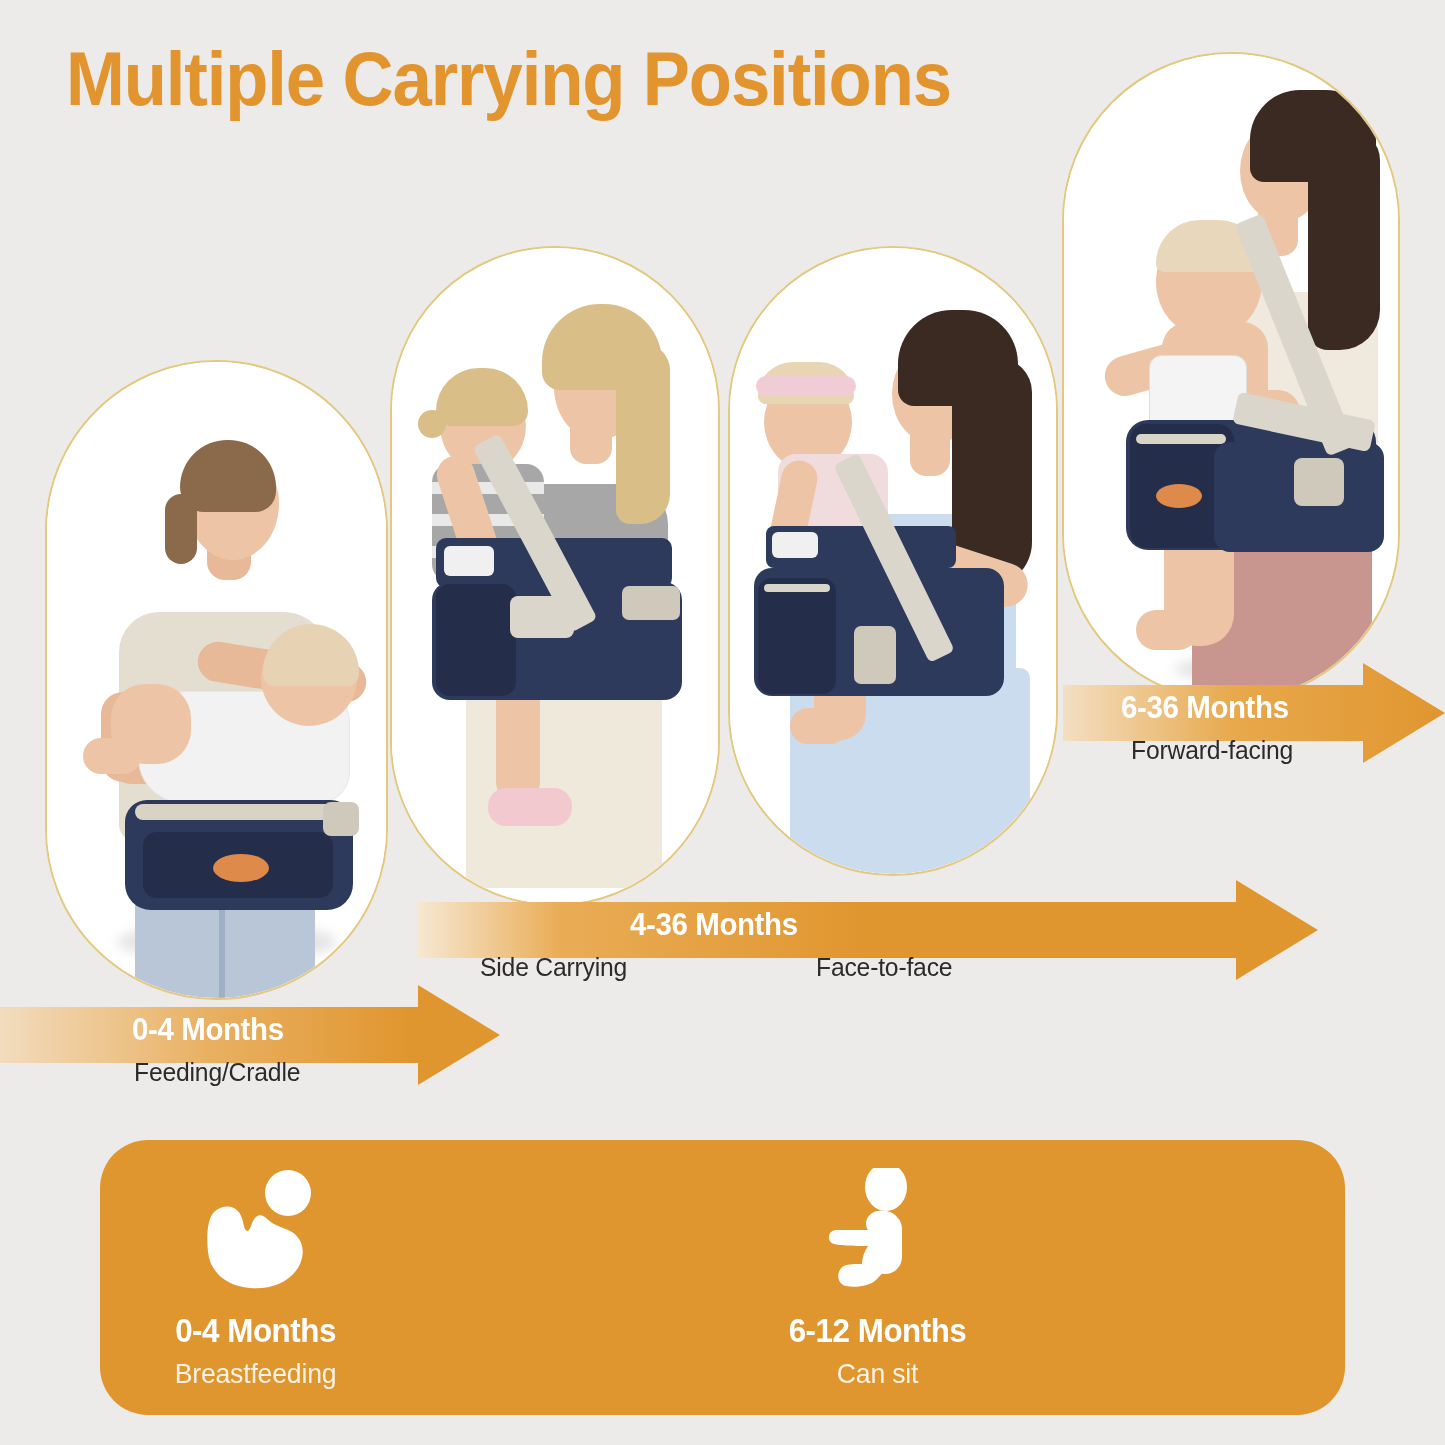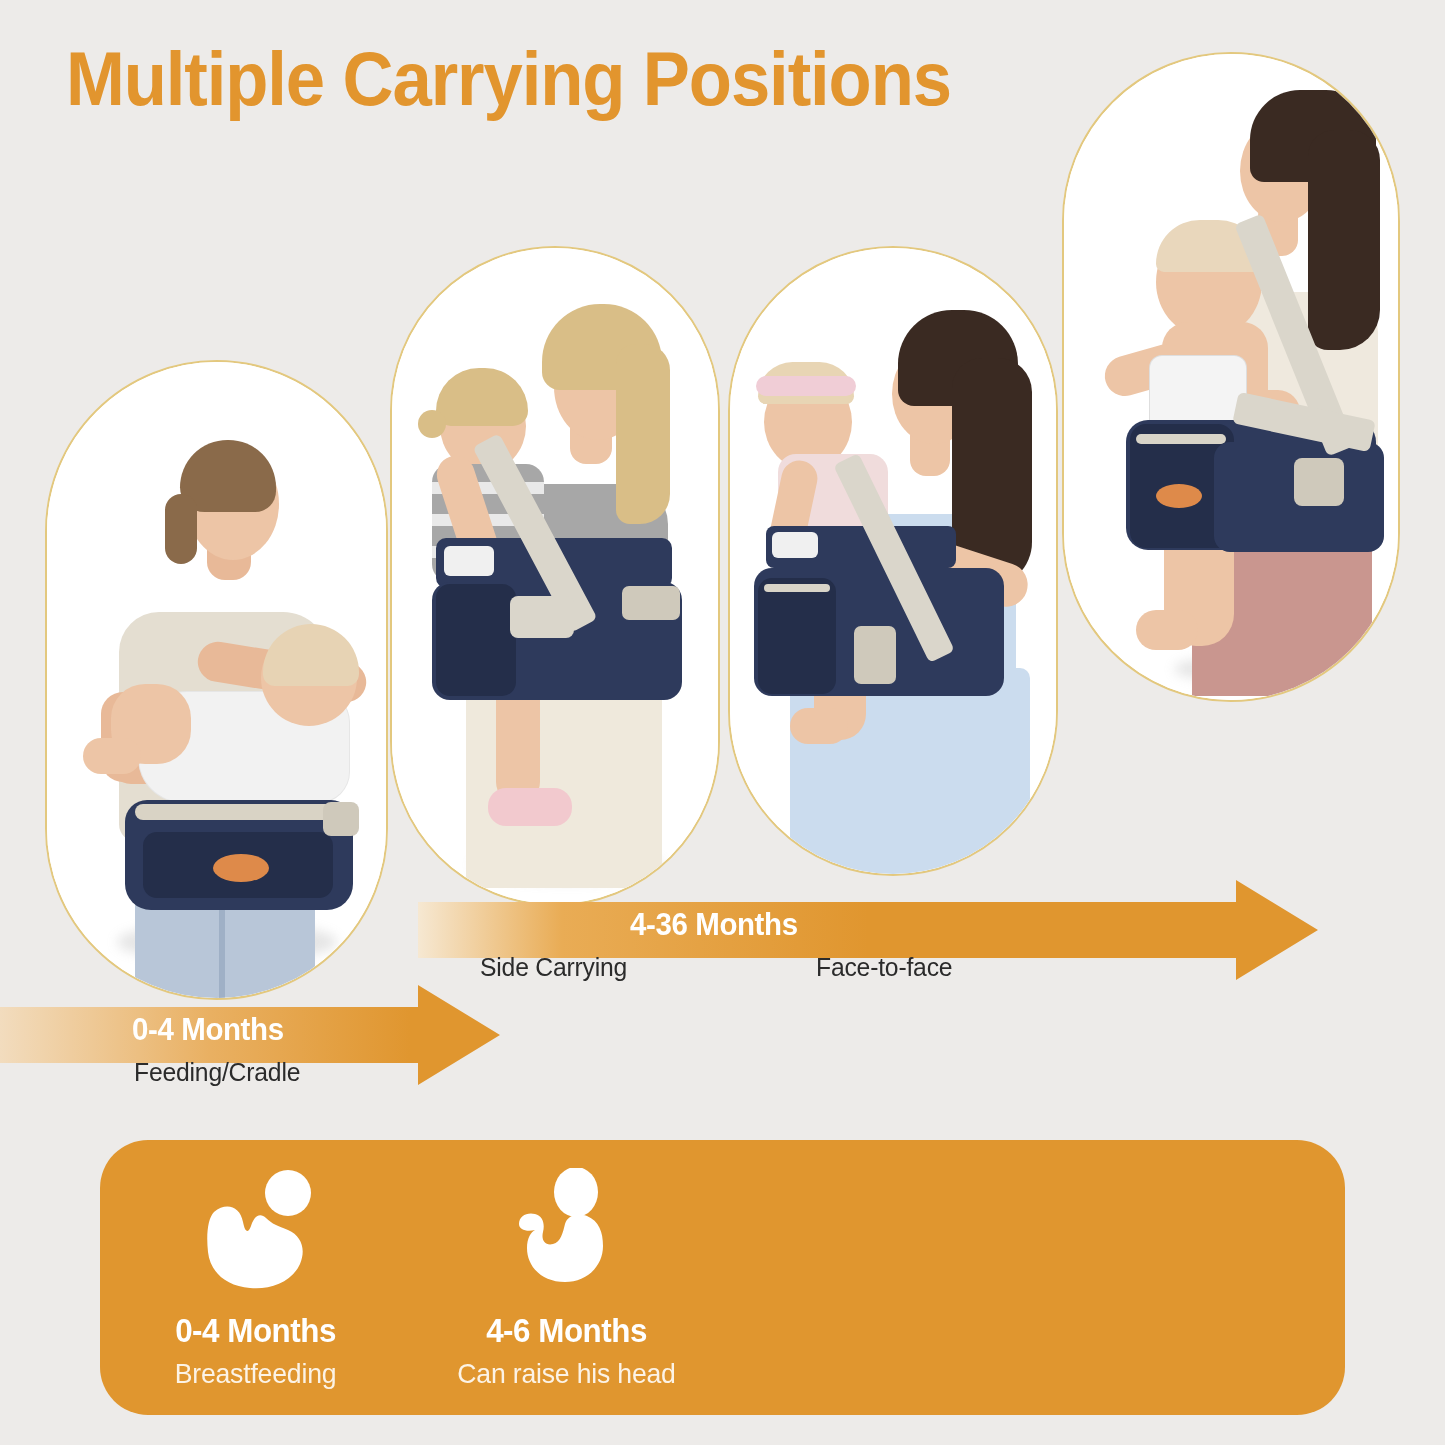--- a/index.html
+++ b/index.html
@@ -296,20 +296,34 @@
       <div class="fig" style="left:72px; top:380px; width:90px; height:10px; background:#D8D4C8; border-radius:5px;"></div>
       <div class="fig" style="left:92px; top:430px; width:46px; height:24px; border-radius:50%; background:#DE8A4A;"></div>
       <div class="fig navy" style="left:150px; top:388px; width:170px; height:110px; border-radius:16px;"></div>
 
       <div class="fig strap" style="left:216px; top:156px; width:30px; height:250px; transform:rotate(-22deg); border-radius:6px;"></div>
       <div class="fig strap" style="left:170px; top:352px; width:140px; height:32px; transform:rotate(12deg); border-radius:6px;"></div>
       <div class="fig" style="left:230px; top:404px; width:50px; height:48px; border-radius:8px; background:#CFC9BB;"></div>
     </div>
   </div>
 
+  <div class="arrow-wrap" style="left:1063px; top:663px; width:382px; height:100px;">
+    <svg class="arrow-body" width="382" height="100" viewBox="0 0 382 100">
+      <defs>
+        <linearGradient id="g3" x1="0" y1="0" x2="1" y2="0">
+          <stop offset="0" stop-color="#F3DFC3"></stop>
+          <stop offset="0.45" stop-color="#E8A84C"></stop>
+          <stop offset="1" stop-color="#E0962F"></stop>
+        </linearGradient>
+      </defs>
+      <path d="M0,22 L300,22 L300,0 L382,50 L300,100 L300,78 L0,78 Z" fill="url(#g3)"></path>
+    </svg>
+    <div class="arrow-label-main" style="left:58px; top:27px;">6-36 Months</div>
+    <div class="arrow-label-sub" style="left:68px; top:72px;">Forward-facing</div>
+  </div>
 
   <div class="arrow-wrap" style="left:418px; top:880px; width:900px; height:100px;">
     <svg class="arrow-body" width="900" height="100" viewBox="0 0 900 100">
       <defs>
         <linearGradient id="g2" x1="0" y1="0" x2="1" y2="0">
           <stop offset="0" stop-color="#F6E8D2"></stop>
           <stop offset="0.16" stop-color="#E9AC55"></stop>
           <stop offset="0.5" stop-color="#E0962F"></stop>
           <stop offset="1" stop-color="#E0962F"></stop>
         </linearGradient>
@@ -345,31 +359,32 @@
           <circle cx="92" cy="25" r="23" fill="#FFFFFF"></circle>
           <path d="M18,44 C30,34 44,38 47,54 C49,64 52,66 55,58 C58,48 64,44 70,50
                    C76,56 82,58 92,62 C106,68 110,82 104,96 C96,114 74,122 54,120
                    C30,118 14,104 12,84 C10,66 12,50 18,44 Z" fill="#FFFFFF"></path>
         </svg>
       </div>
       <div class="banner-age">0-4 Months</div>
       <div class="banner-desc">Breastfeeding</div>
     </div>
 
-    <div class="banner-col" style="left:311px; width:311px;">
+
+    <div class="banner-col" style="left:622px; width:311px;">
       <div class="banner-icon">
         <svg viewBox="0 0 120 130" width="120" height="130">
-          <ellipse cx="69" cy="24" rx="22" ry="25" fill="#FFFFFF"></ellipse>
-          <path d="M12,56 C12,48 20,44 28,46 C36,48 38,56 36,64 C34,72 38,78 46,76
-                   C54,74 56,64 58,56 C60,48 70,44 80,48 C92,53 96,64 96,78
-                   C96,98 80,114 58,114 C34,114 20,98 20,80 C20,70 24,64 28,62
-                   C20,64 12,62 12,56 Z" fill="#FFFFFF"></path>
+          <ellipse cx="68" cy="19" rx="21" ry="24" fill="#FFFFFF"></ellipse>
+          <path d="M56,44 C48,48 46,56 50,62 C42,62 22,62 18,62 C10,62 8,74 16,76
+                   C24,78 44,78 50,78 C46,84 44,90 44,96 C38,96 30,96 26,98
+                   C18,102 18,116 28,118 C38,120 52,118 58,112 C66,104 72,96 76,86
+                   C80,76 82,62 80,52 C78,44 66,40 56,44 Z" fill="#FFFFFF"></path>
+          <rect x="50" y="44" width="34" height="62" rx="17" fill="#FFFFFF"></rect>
         </svg>
       </div>
-      <div class="banner-age">4-6 Months</div>
-      <div class="banner-desc">Can raise his head</div>
-    </div>
-
+      <div class="banner-age">6-12 Months</div>
+      <div class="banner-desc">Can sit</div>
+    </div>
 
 
   </div>
 
 </div>
 
 </body></html>

